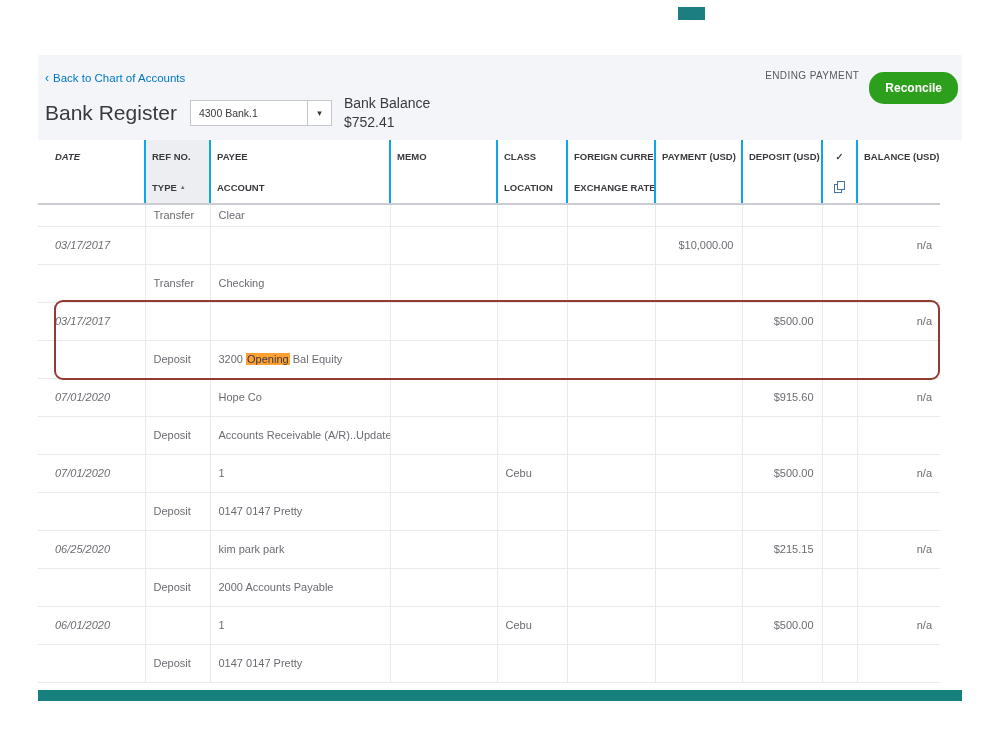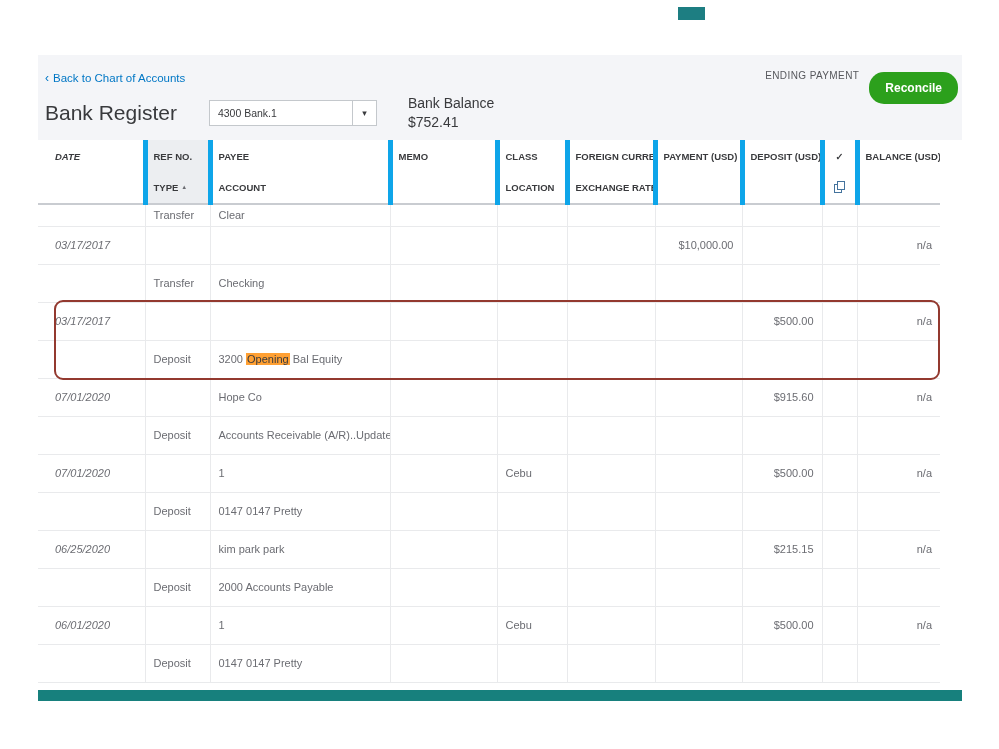--- a/index.html
+++ b/index.html
@@ -41,36 +41,35 @@
     font-size: 11.5px;
     margin-top: 5px;
     cursor: pointer;
     text-decoration: none;
   }
   .back-link .chev { font-size: 12px; line-height: 1; }
   .title-row {
     display: flex;
     align-items: center;
     margin-top: 8px;
-    gap: 19px;
   }
   .page-title {
     font-size: 21px;
     font-weight: 400;
     color: #393a3d;
     margin: 0;
     line-height: 1.1;
   }
   .account-select {
     display: flex;
     align-items: stretch;
     background: #ffffff;
     border: 1px solid #c4c8cc;
     height: 26px;
-    width: 168px;
+    width: 142px;
     margin-left: 13px;
     box-sizing: border-box;
     cursor: pointer;
   }
   .account-select .val {
     flex: 1;
     display: flex;
     align-items: center;
     padding: 0 8px;
     font-size: 10.5px;
@@ -144,21 +143,21 @@
   }
   th {
     font-size: 9.5px;
     font-weight: bold;
     color: #393a3d;
     text-align: left;
     padding: 0 6px;
     height: 32px;
     vertical-align: middle;
     background: #ffffff;
-    border-left: 5px solid #0ea5e9;
+    border-left: 2px solid #0ea5e9;
   }
   th.sorted { background: #eceef1; }
   thead tr.head2 th { border-bottom: 2px solid #c9ccd1; }
   td {
     font-size: 11px;
     color: #6b6c72;
     padding: 0 8px;
     height: 38px;
     vertical-align: middle;
     border-left: 1px solid #e9eaec;

